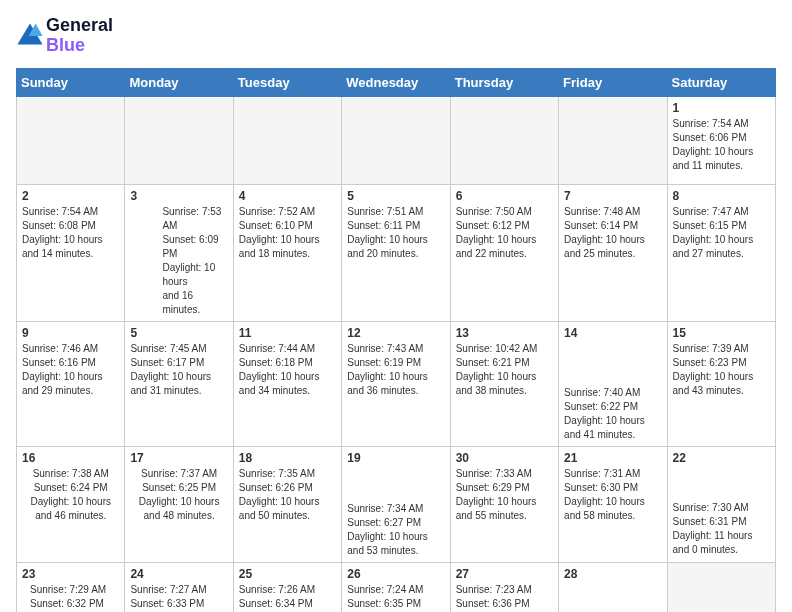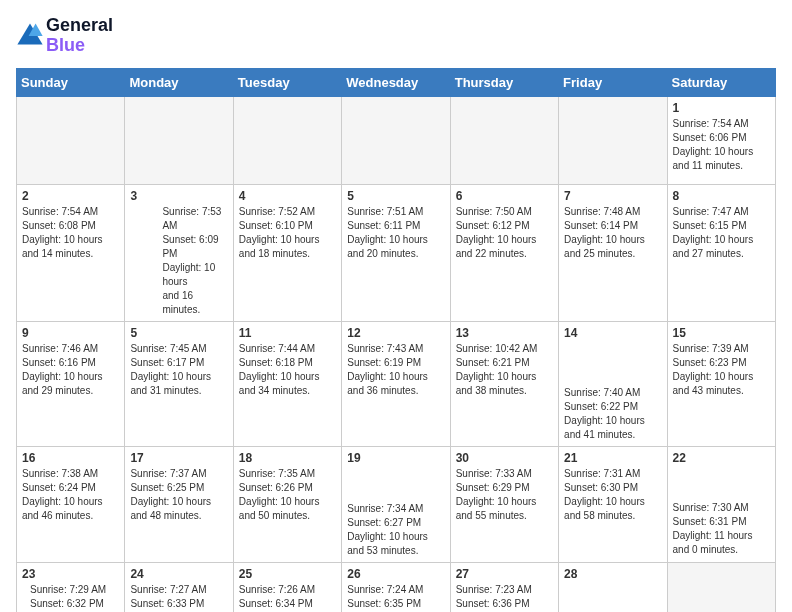--- a/index.html
+++ b/index.html
@@ -232,28 +232,28 @@
             <span class="day-num">15</span>
             <div class="day-info" style="white-space: pre-line;">Sunrise: 7:39 AM
 Sunset: 6:23 PM
 Daylight: 10 hours
 and 43 minutes.</div>
           </td>
         </tr>
         <tr class="row-shade">
           <td>
             <span class="day-num">16</span>
-            <div class="day-info" style="white-space: pre-line;">Sunrise: 7:38 AM
+            <div class="day-info" style="white-space: pre-line; text-align: center;">Sunrise: 7:38 AM
 Sunset: 6:24 PM
 Daylight: 10 hours
 and 46 minutes.</div>
           </td>
           <td>
             <span class="day-num">17</span>
-            <div class="day-info" style="white-space: pre-line;">Sunrise: 7:37 AM
+            <div class="day-info" style="white-space: pre-line; text-align: center;">Sunrise: 7:37 AM
 Sunset: 6:25 PM
 Daylight: 10 hours
 and 48 minutes.</div>
           </td>
           <td>
             <span class="day-num">18</span>
             <div class="day-info" style="white-space: pre-line;">Sunrise: 7:35 AM
 Sunset: 6:26 PM
 Daylight: 10 hours
 and 50 minutes.</div>

